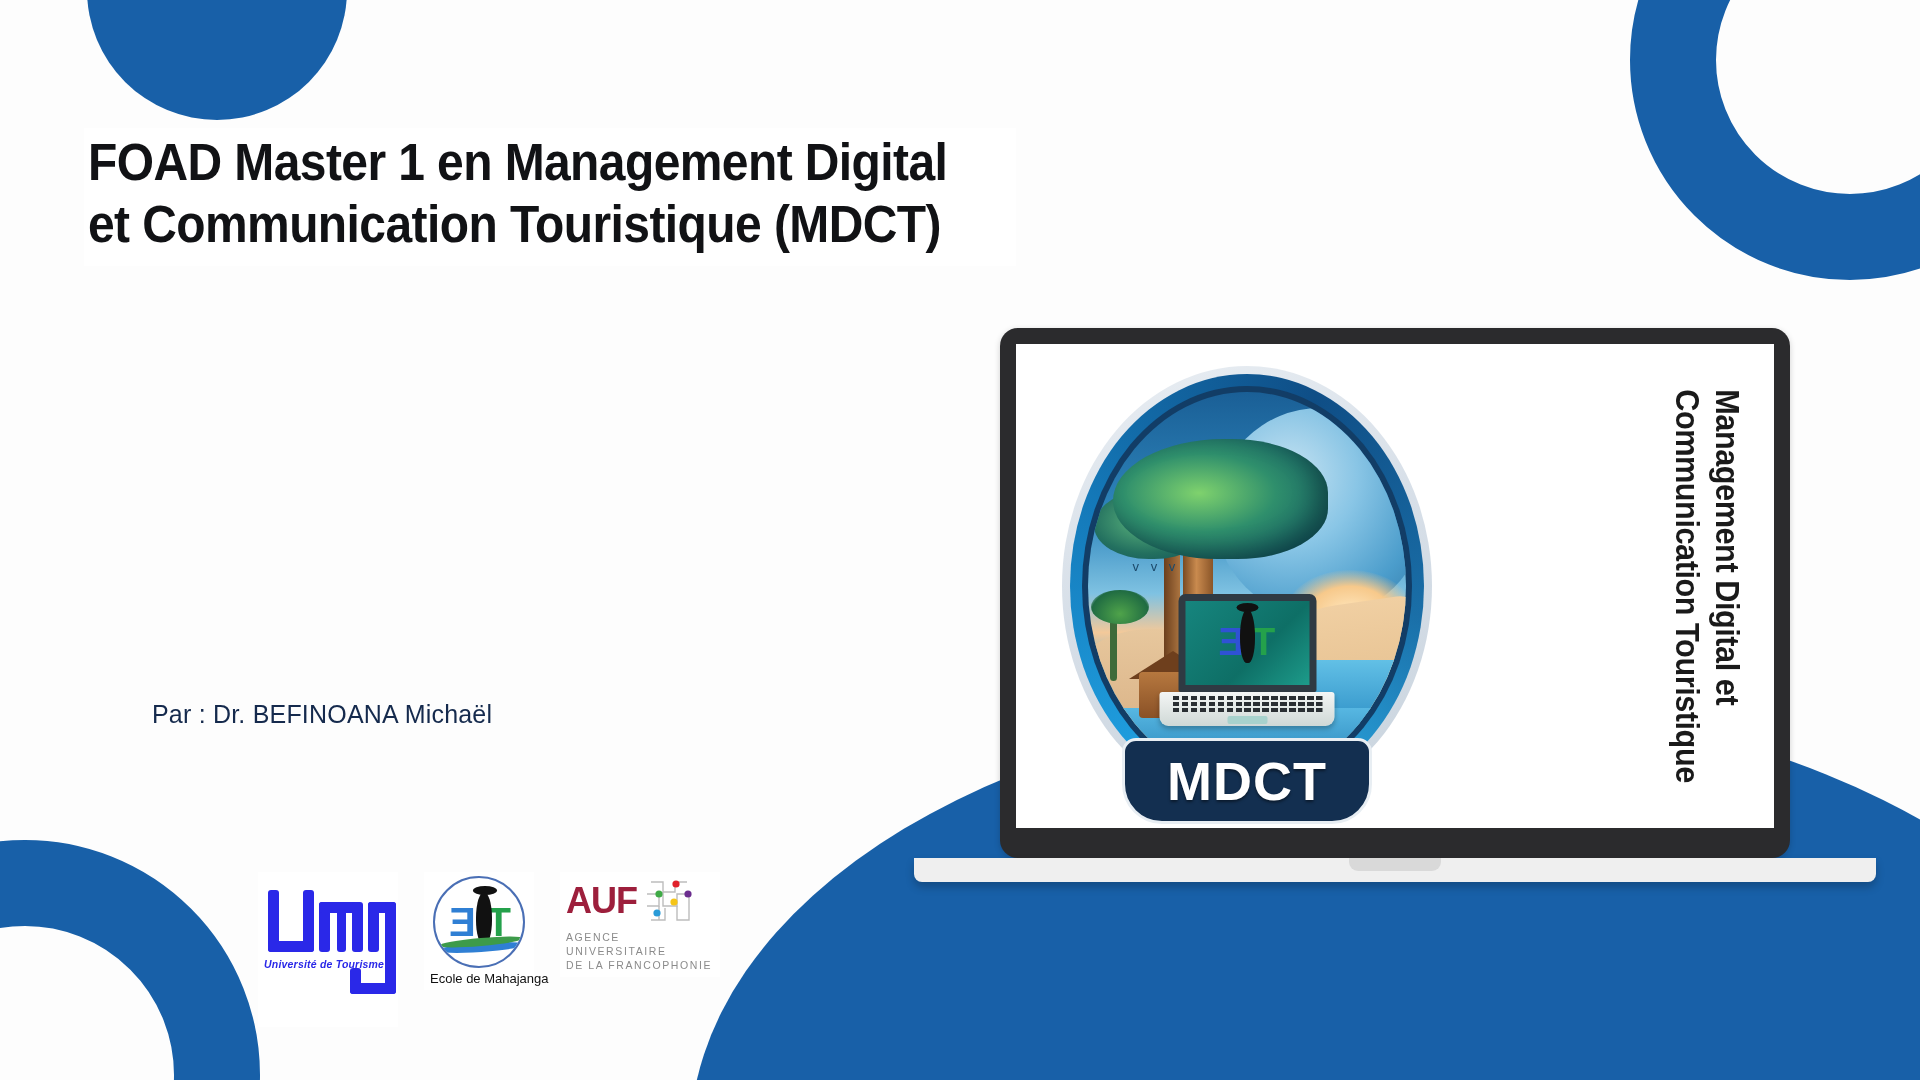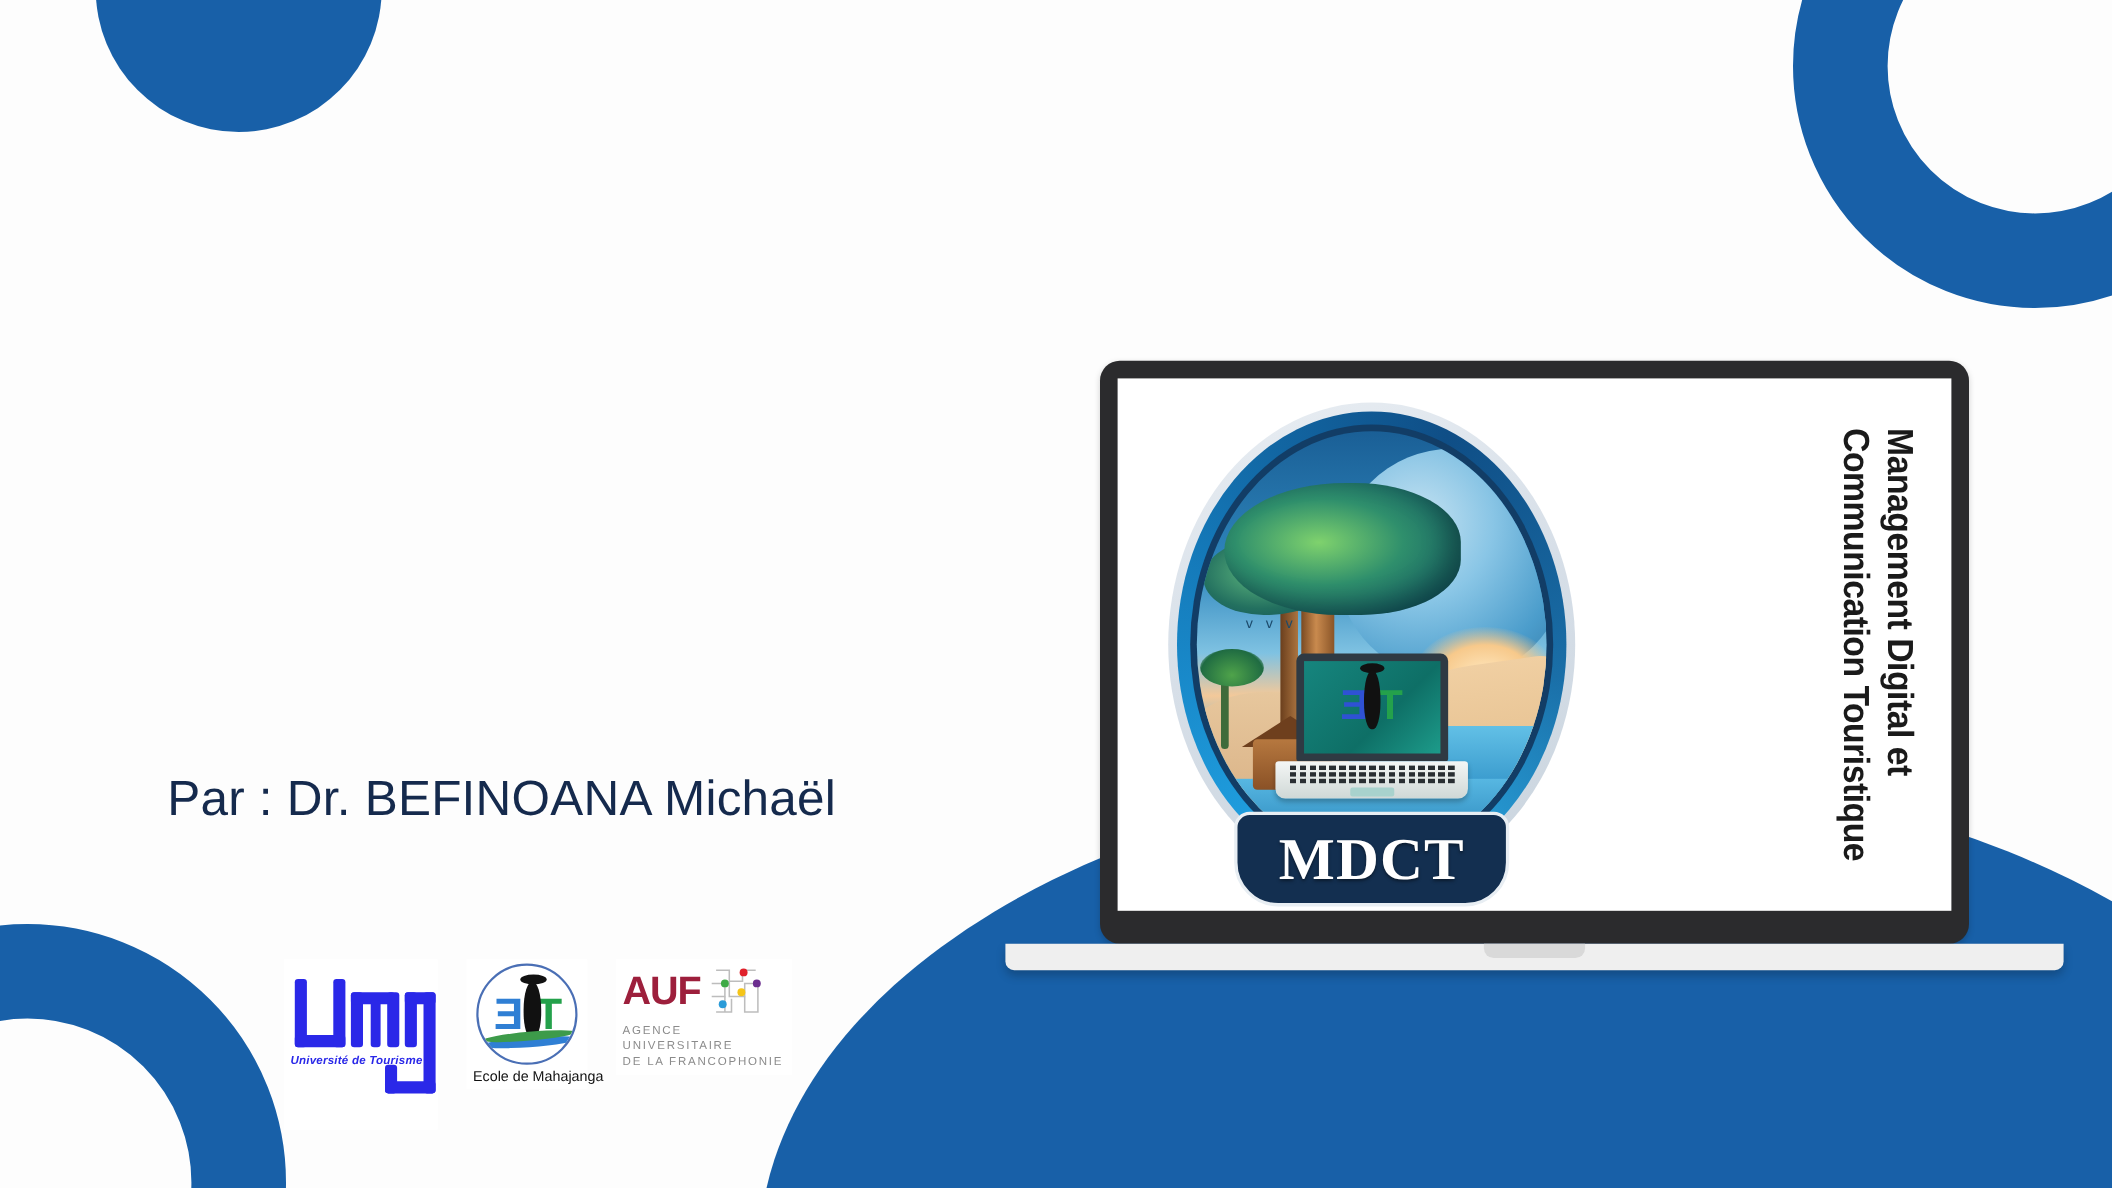--- a/index.html
+++ b/index.html
@@ -83,21 +83,21 @@
     letter-spacing: -2px;
     color: #122a4f;
     transform: scaleX(0.96);
     transform-origin: left top;
   }
 
   #author {
     position: absolute;
     left: 152px; top: 700px;
     font-family: "Liberation Sans", sans-serif;
-    font-size: 45px;
+    font-size: 25px;
     font-weight: 400;
     letter-spacing: 0.2px;
     color: #152a4d;
     z-index: 6;
   }
 
   
   #logo-row {
     position: absolute;
     left: 258px; top: 872px;
@@ -414,21 +414,21 @@
   .badge-banner {
     position: absolute; left: 50%; bottom: -18px;
     transform: translateX(-50%);
     width: 250px; height: 86px;
     background: #132f50;
     border-radius: 14px 14px 40px 40px;
     border: 3px solid #e8eef3;
     display: flex; align-items: center; justify-content: center;
   }
   .badge-banner-text {
-    font-family: Liberation Serif, serif;
+    font-family: Liberation Sans, sans-serif;
     font-weight: 700; font-size: 54px;
     color: #ffffff; letter-spacing: 1px;
     text-shadow: 0 2px 3px rgba(0,0,0,.45);
   }
 
   #mdct-vertical-text {
     position: absolute;
     right: 28px; top: 50%;
     transform: translateY(-50%);
     display: flex;
@@ -449,20 +449,24 @@
 </head>
 <body>
 
 <div id="slide">
 
   <div class="deco" id="deco-topleft-halfcircle"></div>
   <div class="deco" id="deco-topright-ring"></div>
   <div class="deco" id="deco-bottomleft-ring"></div>
   <div class="deco" id="deco-bottomright-circle"></div>
 
+  <div id="title-block">
+    <div id="course-title">FOAD Master 1 en Management Digital
+et Communication Touristique (MDCT)</div>
+  </div>
 
 
   <div id="author">Par : Dr. BEFINOANA Michaël</div>
 
   <div id="logo-row">
 
     <div class="logo-card" id="logo-umg">
       <div class="umg-mark">
 
         <div class="umg-stroke" style="left:4px;  top:14px; width:11px; height:62px; border-radius:3px;"></div>

